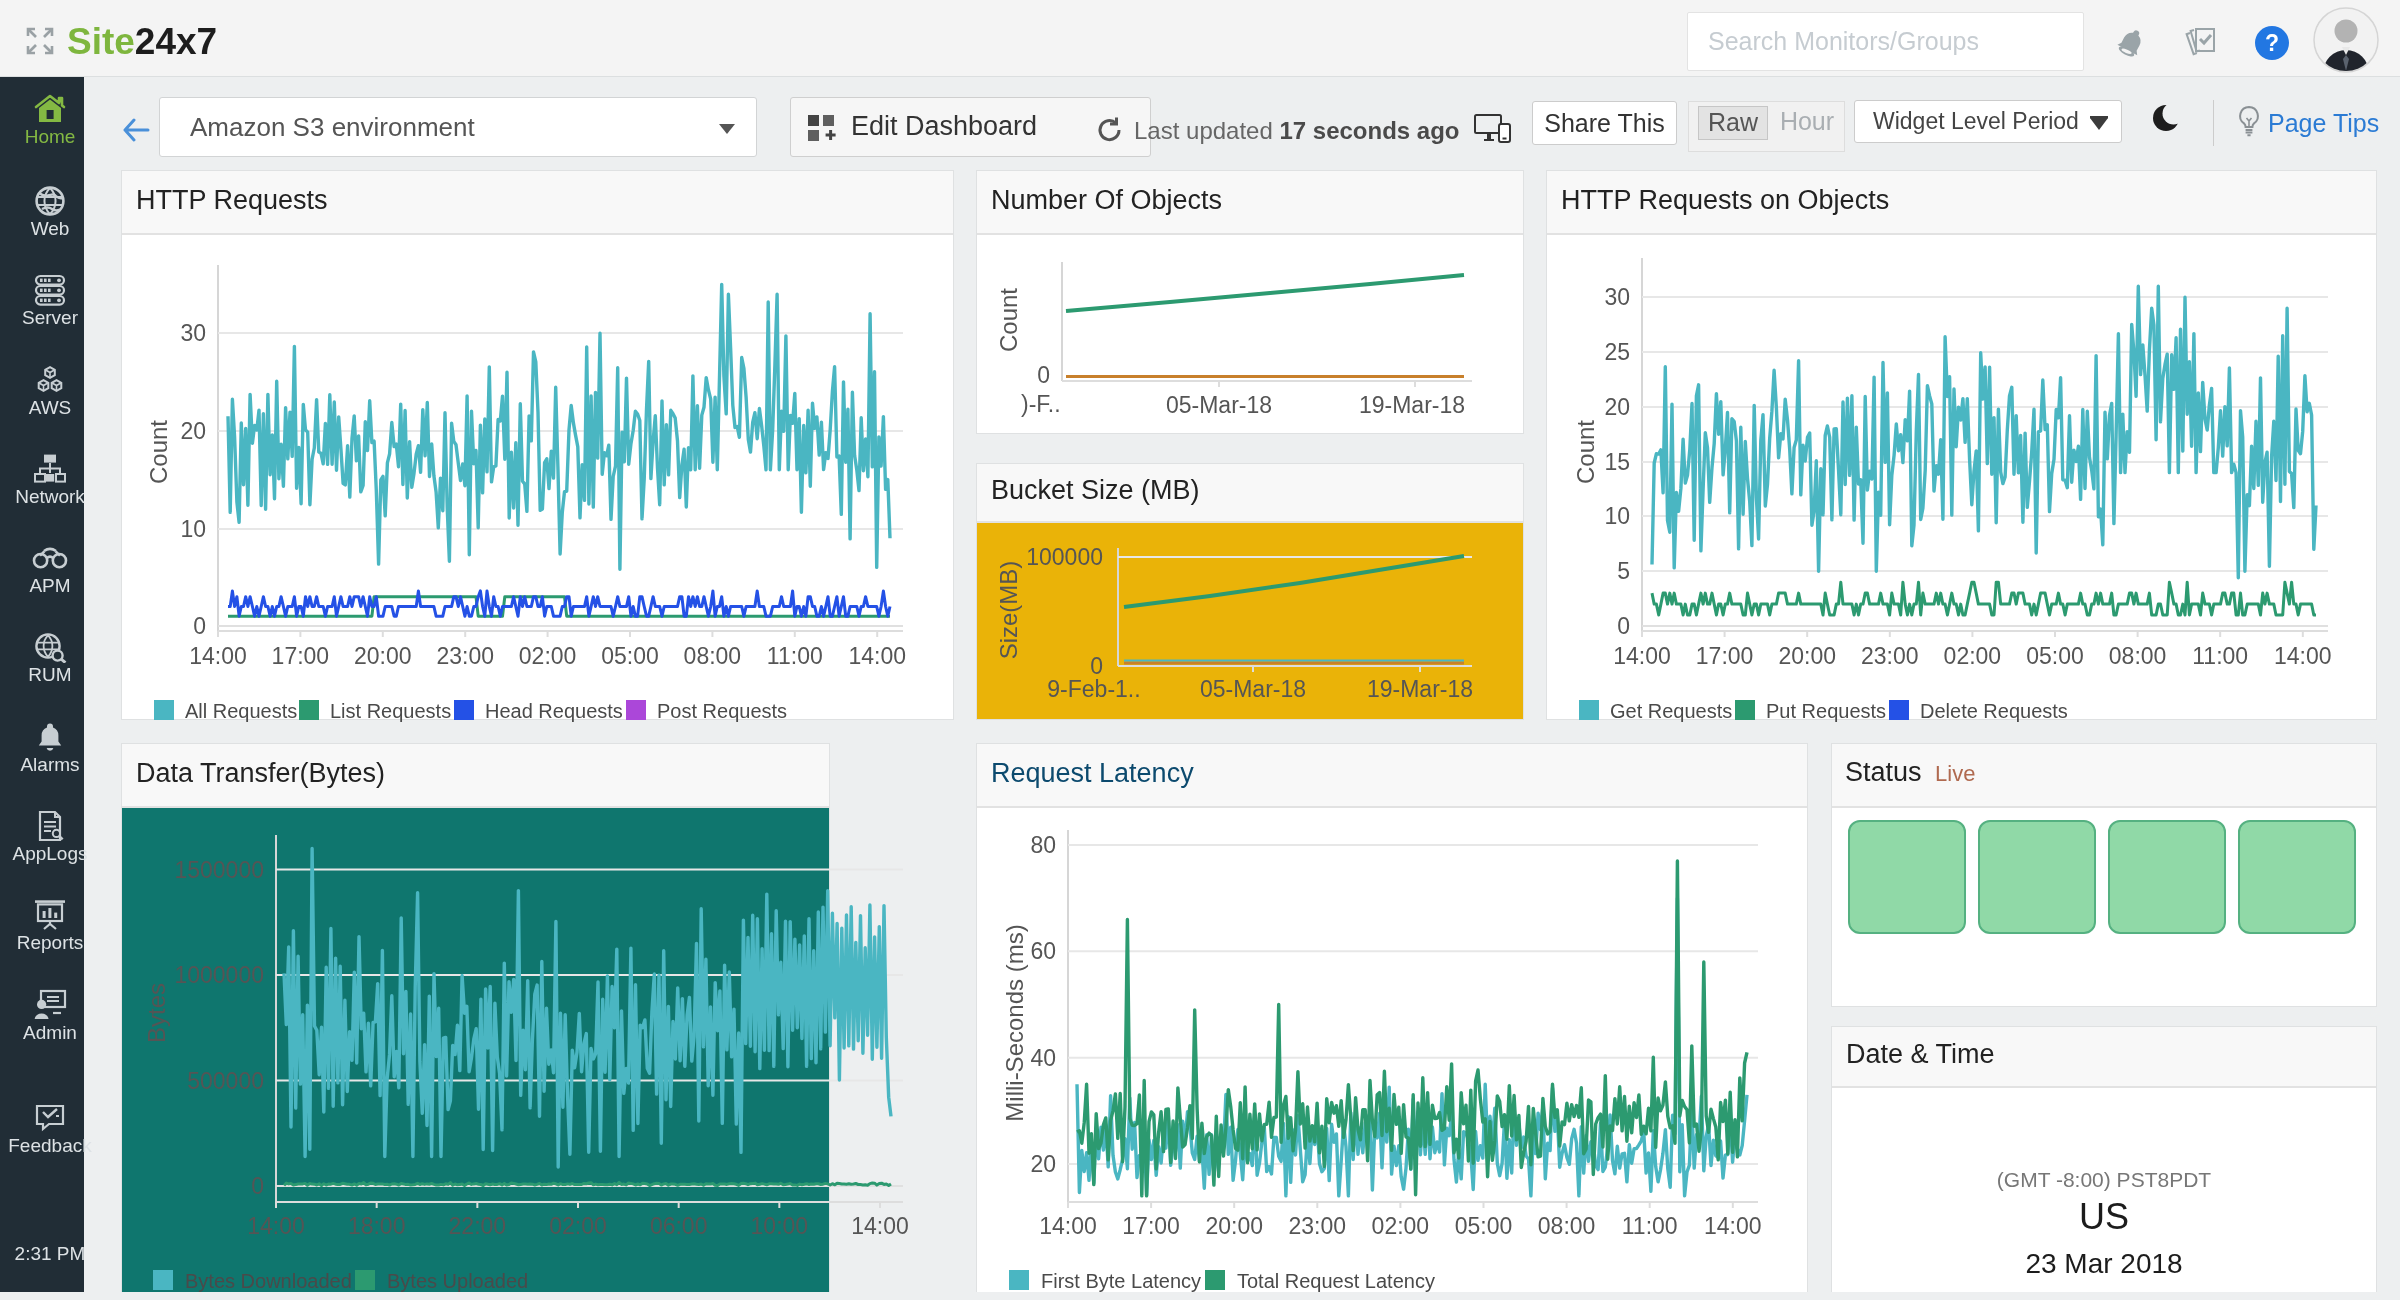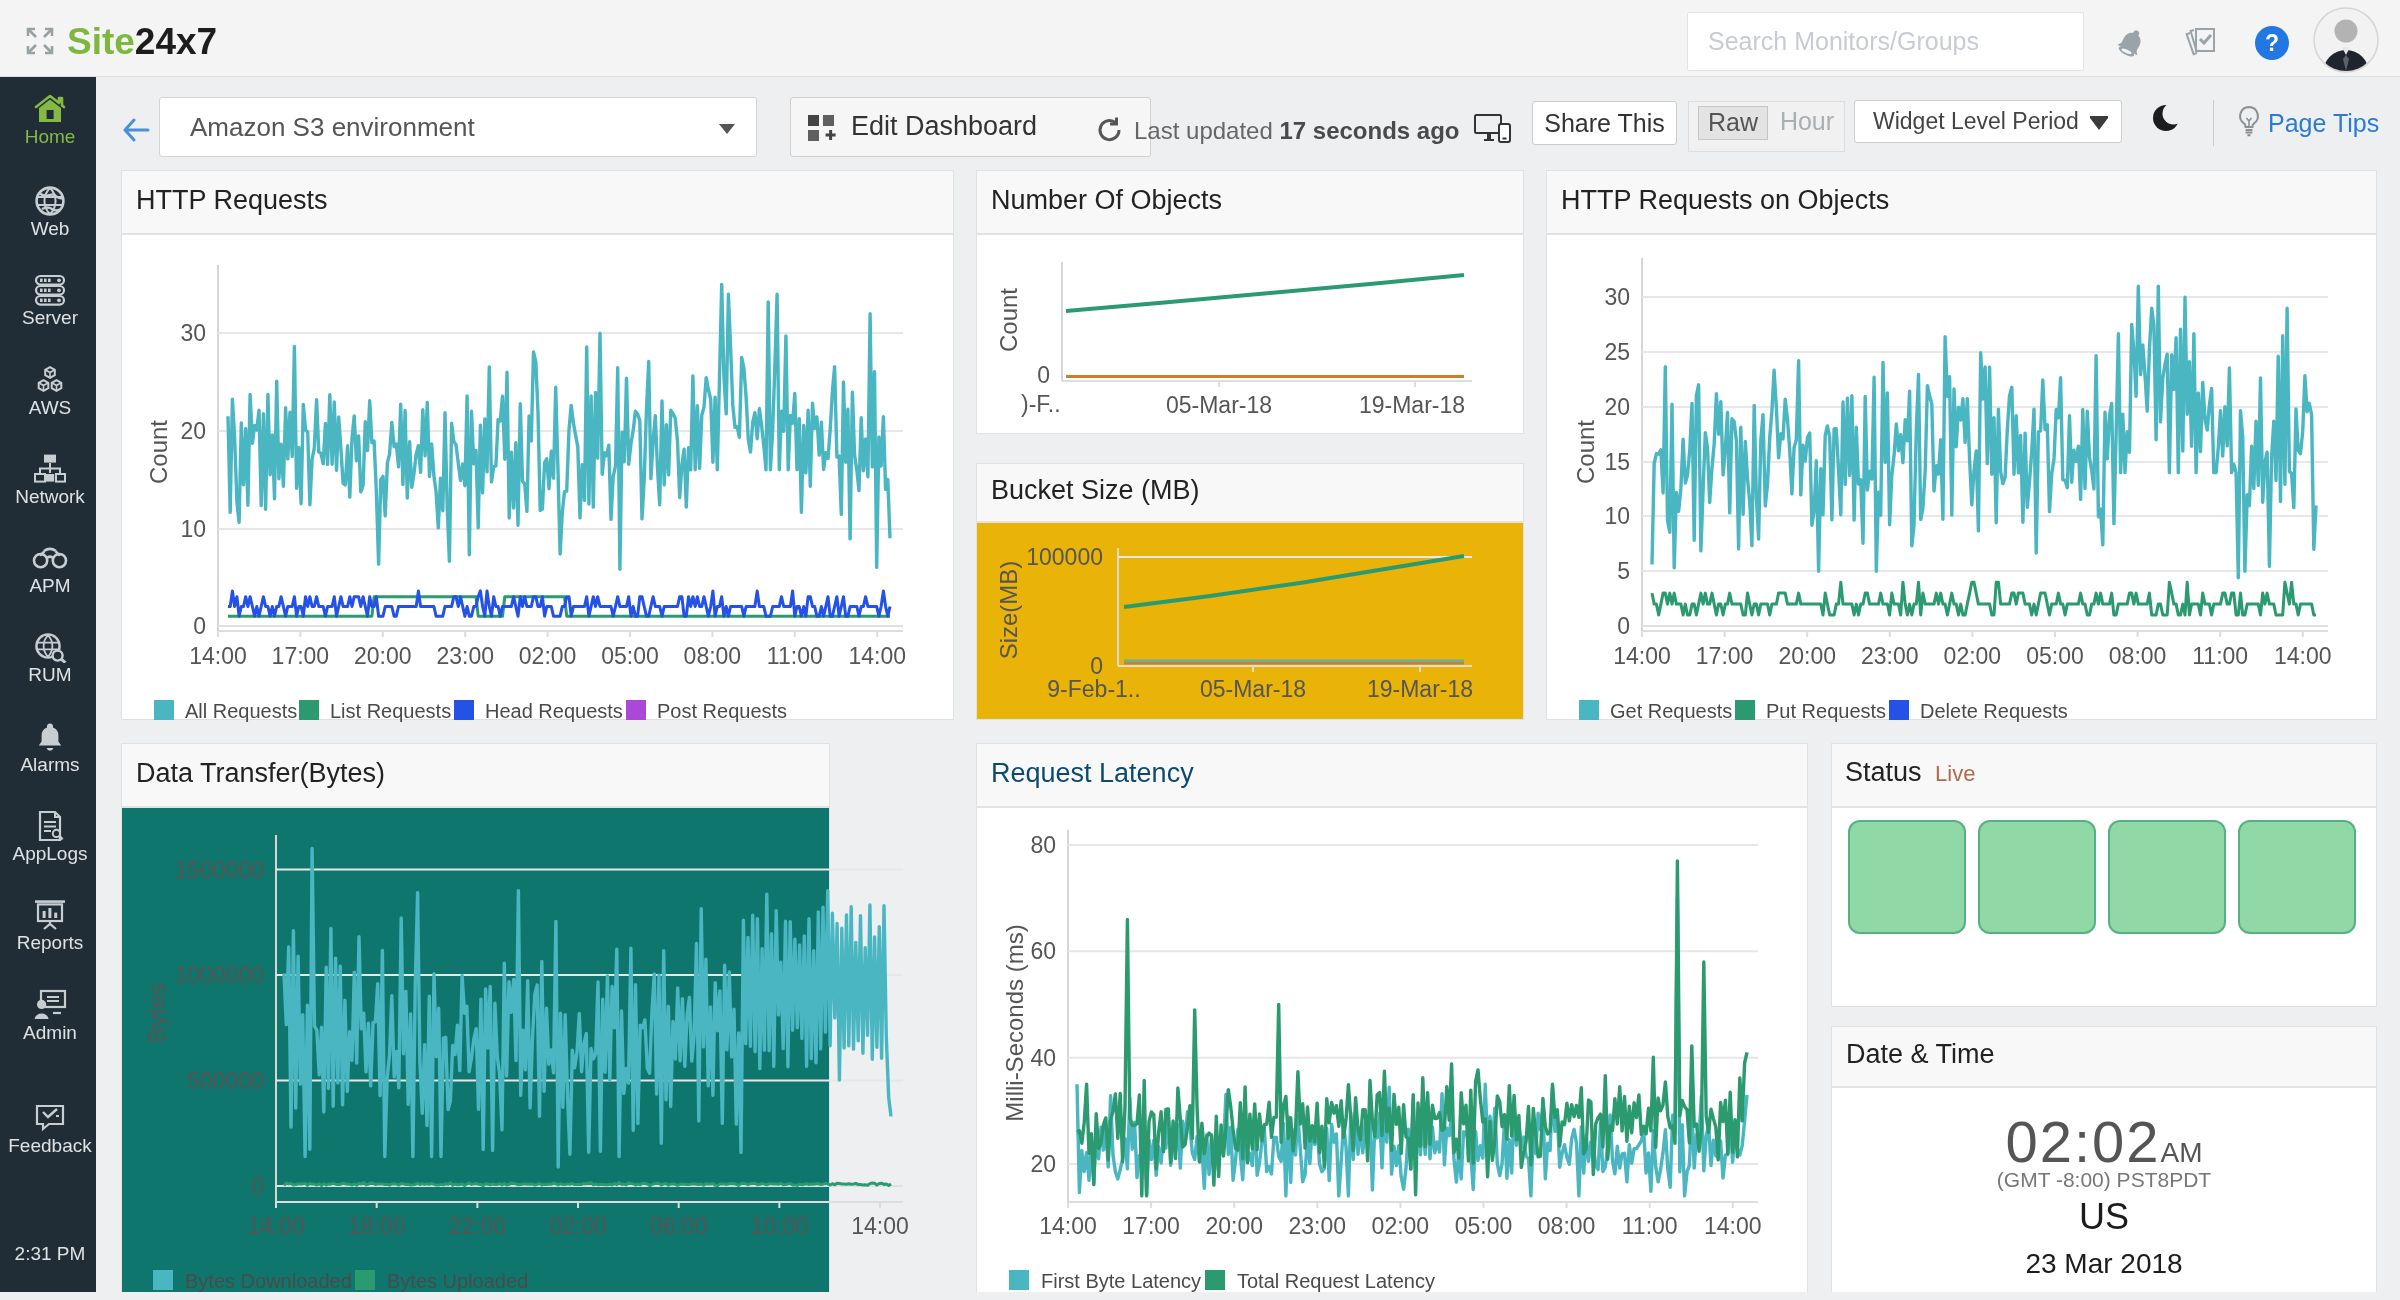--- a/index.html
+++ b/index.html
@@ -46,21 +46,21 @@
           <circle cx="33" cy="33" r="31"></circle>
         </clipPath>
         <g clip-path="url(#av)">
           <circle cx="33" cy="24" r="11.5" fill="#b3b3b3"></circle>
           <path d="M10 66 a23 23 0 0 1 46 0 Z" fill="#20242c"></path>
           <path d="M29 40 h8 l-4 8 Z" fill="#e8e8e8"></path>
           <path d="M33 48 l3 4 -3 12 -3 -12 Z" fill="#5a626e"></path>
         </g>
       </svg>
     </div>
-<div style="position:absolute;left:0;top:77px;width:96px;height:1215px;background:#212d36;">
+<div style="position:absolute;left:0;top:77px;width:84px;height:1215px;background:#212d36;">
       <div style="position:absolute;left:0;top:16px;width:100px;text-align:center;"><svg width="34" height="32" viewBox="0 0 34 32">
           <path d="M3 14 L17 3 L26 10 L26 5 L29 5 L29 12.4 L31 14" fill="none" stroke="#84b943" stroke-width="2.6" stroke-linecap="round" stroke-linejoin="round"></path>
           <path d="M6 15 L17 6.4 L28 15 L28 29 L6 29 Z" fill="#84b943"></path>
           <rect x="13.6" y="17" width="7" height="9" fill="#212d36"></rect>
           <rect x="27" y="4.5" width="3" height="5" fill="#84b943"></rect>
         </svg></div>
       <div style="position:absolute;left:0;top:49px;width:100px;text-align:center;font-size:19px;color:#84b943;">Home</div>
       <div style="position:absolute;left:0;top:108px;width:100px;text-align:center;"><svg width="32" height="32" viewBox="0 0 32 32">
           <circle cx="16" cy="16" r="13.4" fill="none" stroke="#c7ced2" stroke-width="2.6"></circle>
           <path d="M16 3 a18 18 0 0 0 0 26 a18 18 0 0 0 0 -26" fill="none" stroke="#c7ced2" stroke-width="2"></path>
@@ -251,21 +251,20 @@
     <div style="position:absolute;left:1831px;top:1026px;width:546px;height:267px;background:#fff;border:1px solid #dfe1e2;box-sizing:border-box;">
       <div style="position:absolute;left:0;top:0;right:0;height:59px;background:#f8f8f8;border-bottom:2px solid #e2e2e2;">
         <div style="position:absolute;left:14px;top:0;height:59px;line-height:55px;font-size:27px;color:#222;">Date &amp; Time</div>
       </div>
     </div>
 <div style="position:absolute;left:1845px;top:743px;height:74px;line-height:58px;font-size:27px;color:#222;">Status <span style="font-size:22px;color:#b06a50;margin-left:6px;">Live</span></div>
     <div style="position:absolute;left:1848px;top:820px;width:118px;height:114px;background:#90d9a7;border:2px solid #55b181;border-radius:12px;box-sizing:border-box;"></div>
     <div style="position:absolute;left:1978px;top:820px;width:118px;height:114px;background:#90d9a7;border:2px solid #55b181;border-radius:12px;box-sizing:border-box;"></div>
     <div style="position:absolute;left:2108px;top:820px;width:118px;height:114px;background:#90d9a7;border:2px solid #55b181;border-radius:12px;box-sizing:border-box;"></div>
     <div style="position:absolute;left:2238px;top:820px;width:118px;height:114px;background:#90d9a7;border:2px solid #55b181;border-radius:12px;box-sizing:border-box;"></div>
-<div style="position:absolute;left:1831px;top:1108px;width:546px;text-align:center;color:#555;"><span style="font-size:58px;letter-spacing:2px;">02:02</span><span style="font-size:28px;">AM</span></div>
     <div style="position:absolute;left:1831px;top:1168px;width:546px;text-align:center;font-size:21px;color:#777;">(GMT -8:00) PST8PDT</div>
     <div style="position:absolute;left:1831px;top:1196px;width:546px;text-align:center;font-size:36px;color:#1c1c1c;">US</div>
     <div style="position:absolute;left:1831px;top:1248px;width:546px;text-align:center;font-size:28px;color:#1c1c1c;">23 Mar 2018</div>
 <svg width="2400" height="1300" viewBox="0 0 2400 1300" style="position:absolute;left:0;top:0;" font-family="'Liberation Sans',sans-serif">
       <line x1="218" y1="265" x2="218" y2="631" stroke="#d6d6d6" stroke-width="2"></line>
       <line x1="218" y1="333" x2="903" y2="333" stroke="#e7e7e7" stroke-width="2"></line>
       <line x1="218" y1="431" x2="903" y2="431" stroke="#e7e7e7" stroke-width="2"></line>
       <line x1="218" y1="529" x2="903" y2="529" stroke="#e7e7e7" stroke-width="2"></line>
       <line x1="218" y1="626" x2="903" y2="626" stroke="#e0e0e0" stroke-width="2"></line>
       <line x1="218" y1="631" x2="903" y2="631" stroke="#dddddd" stroke-width="2"></line>

